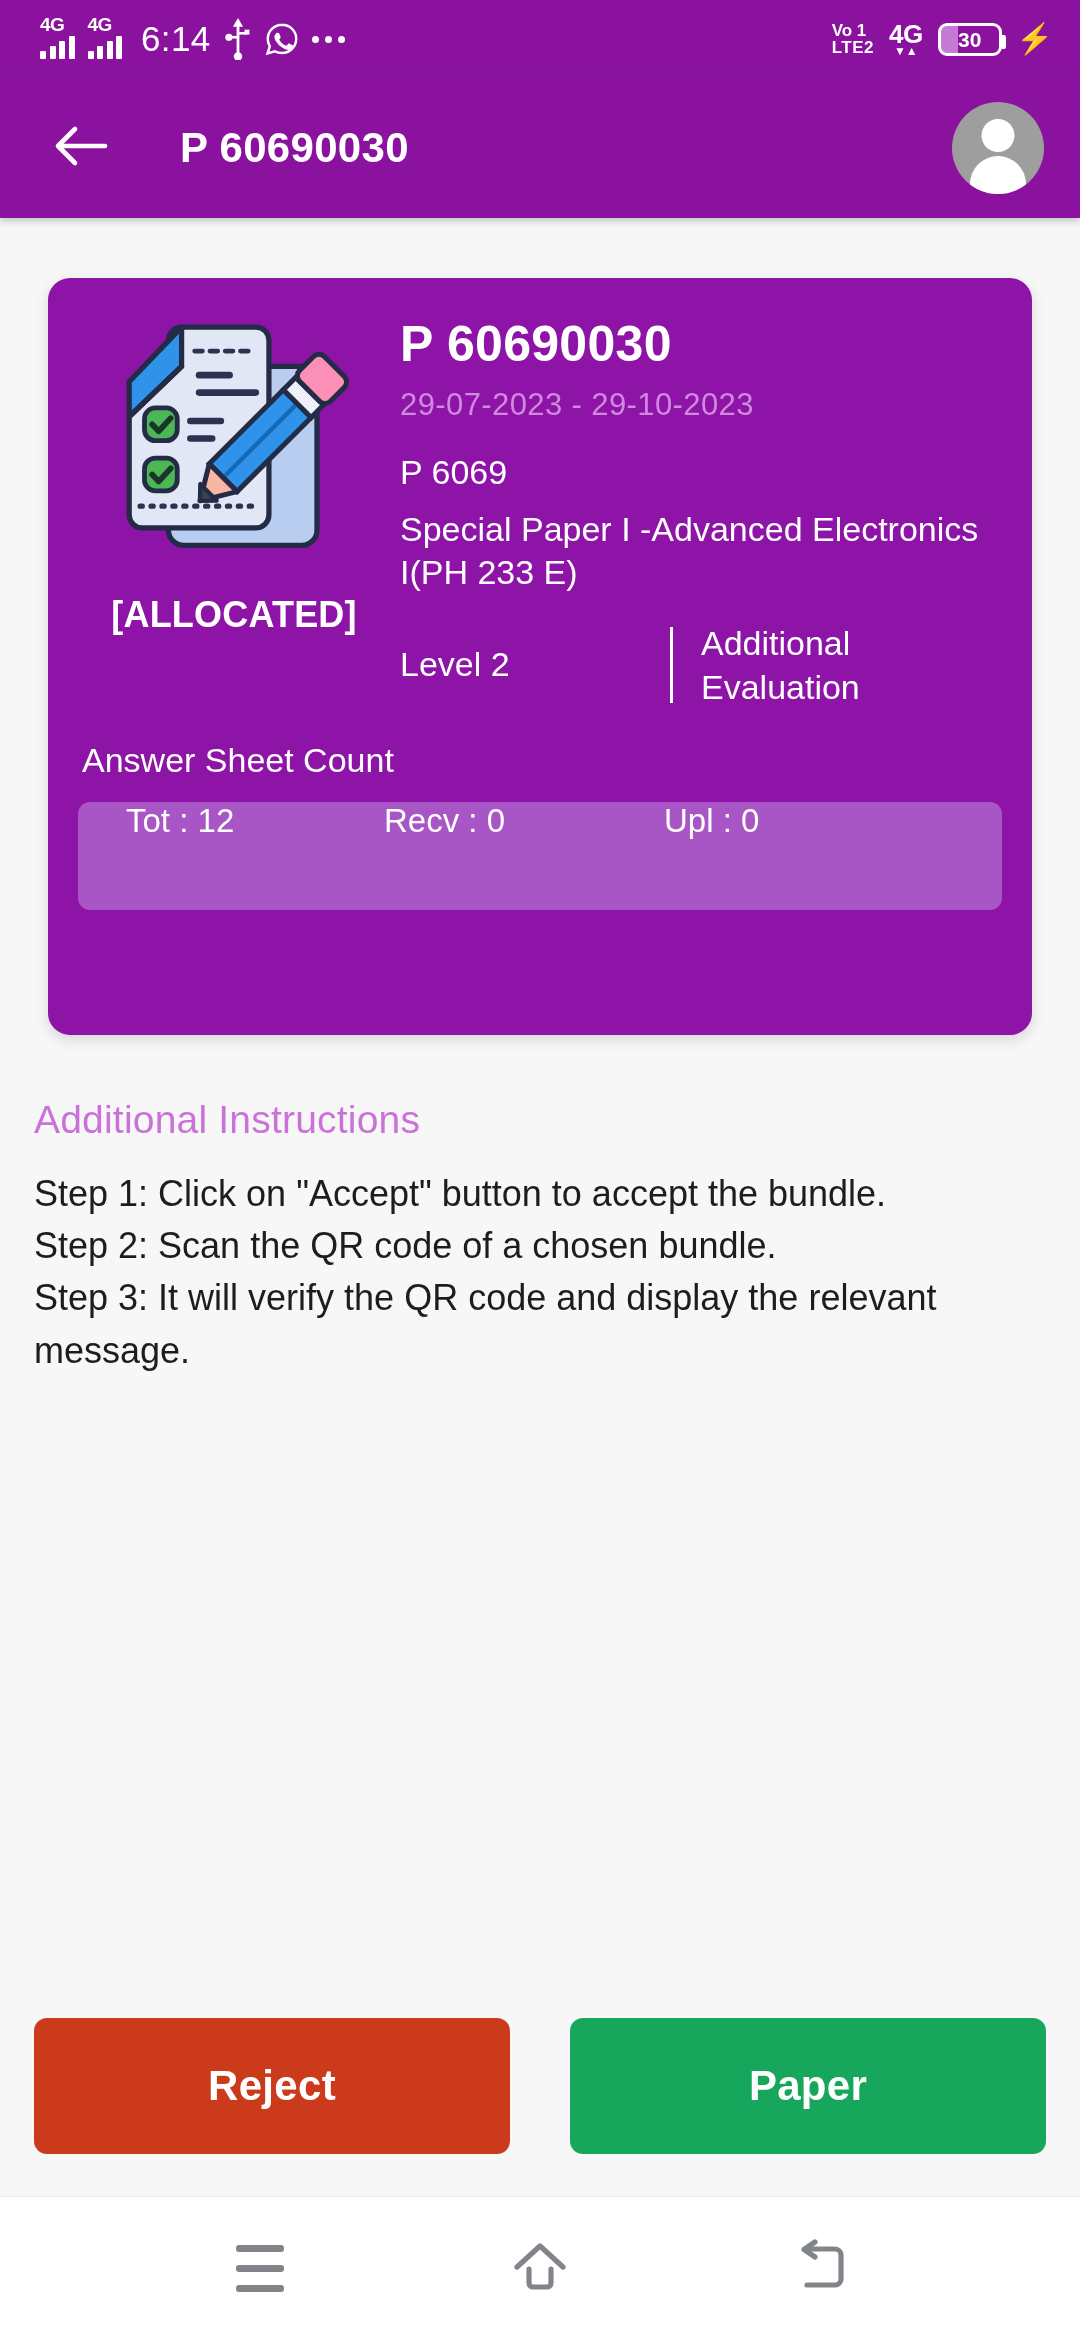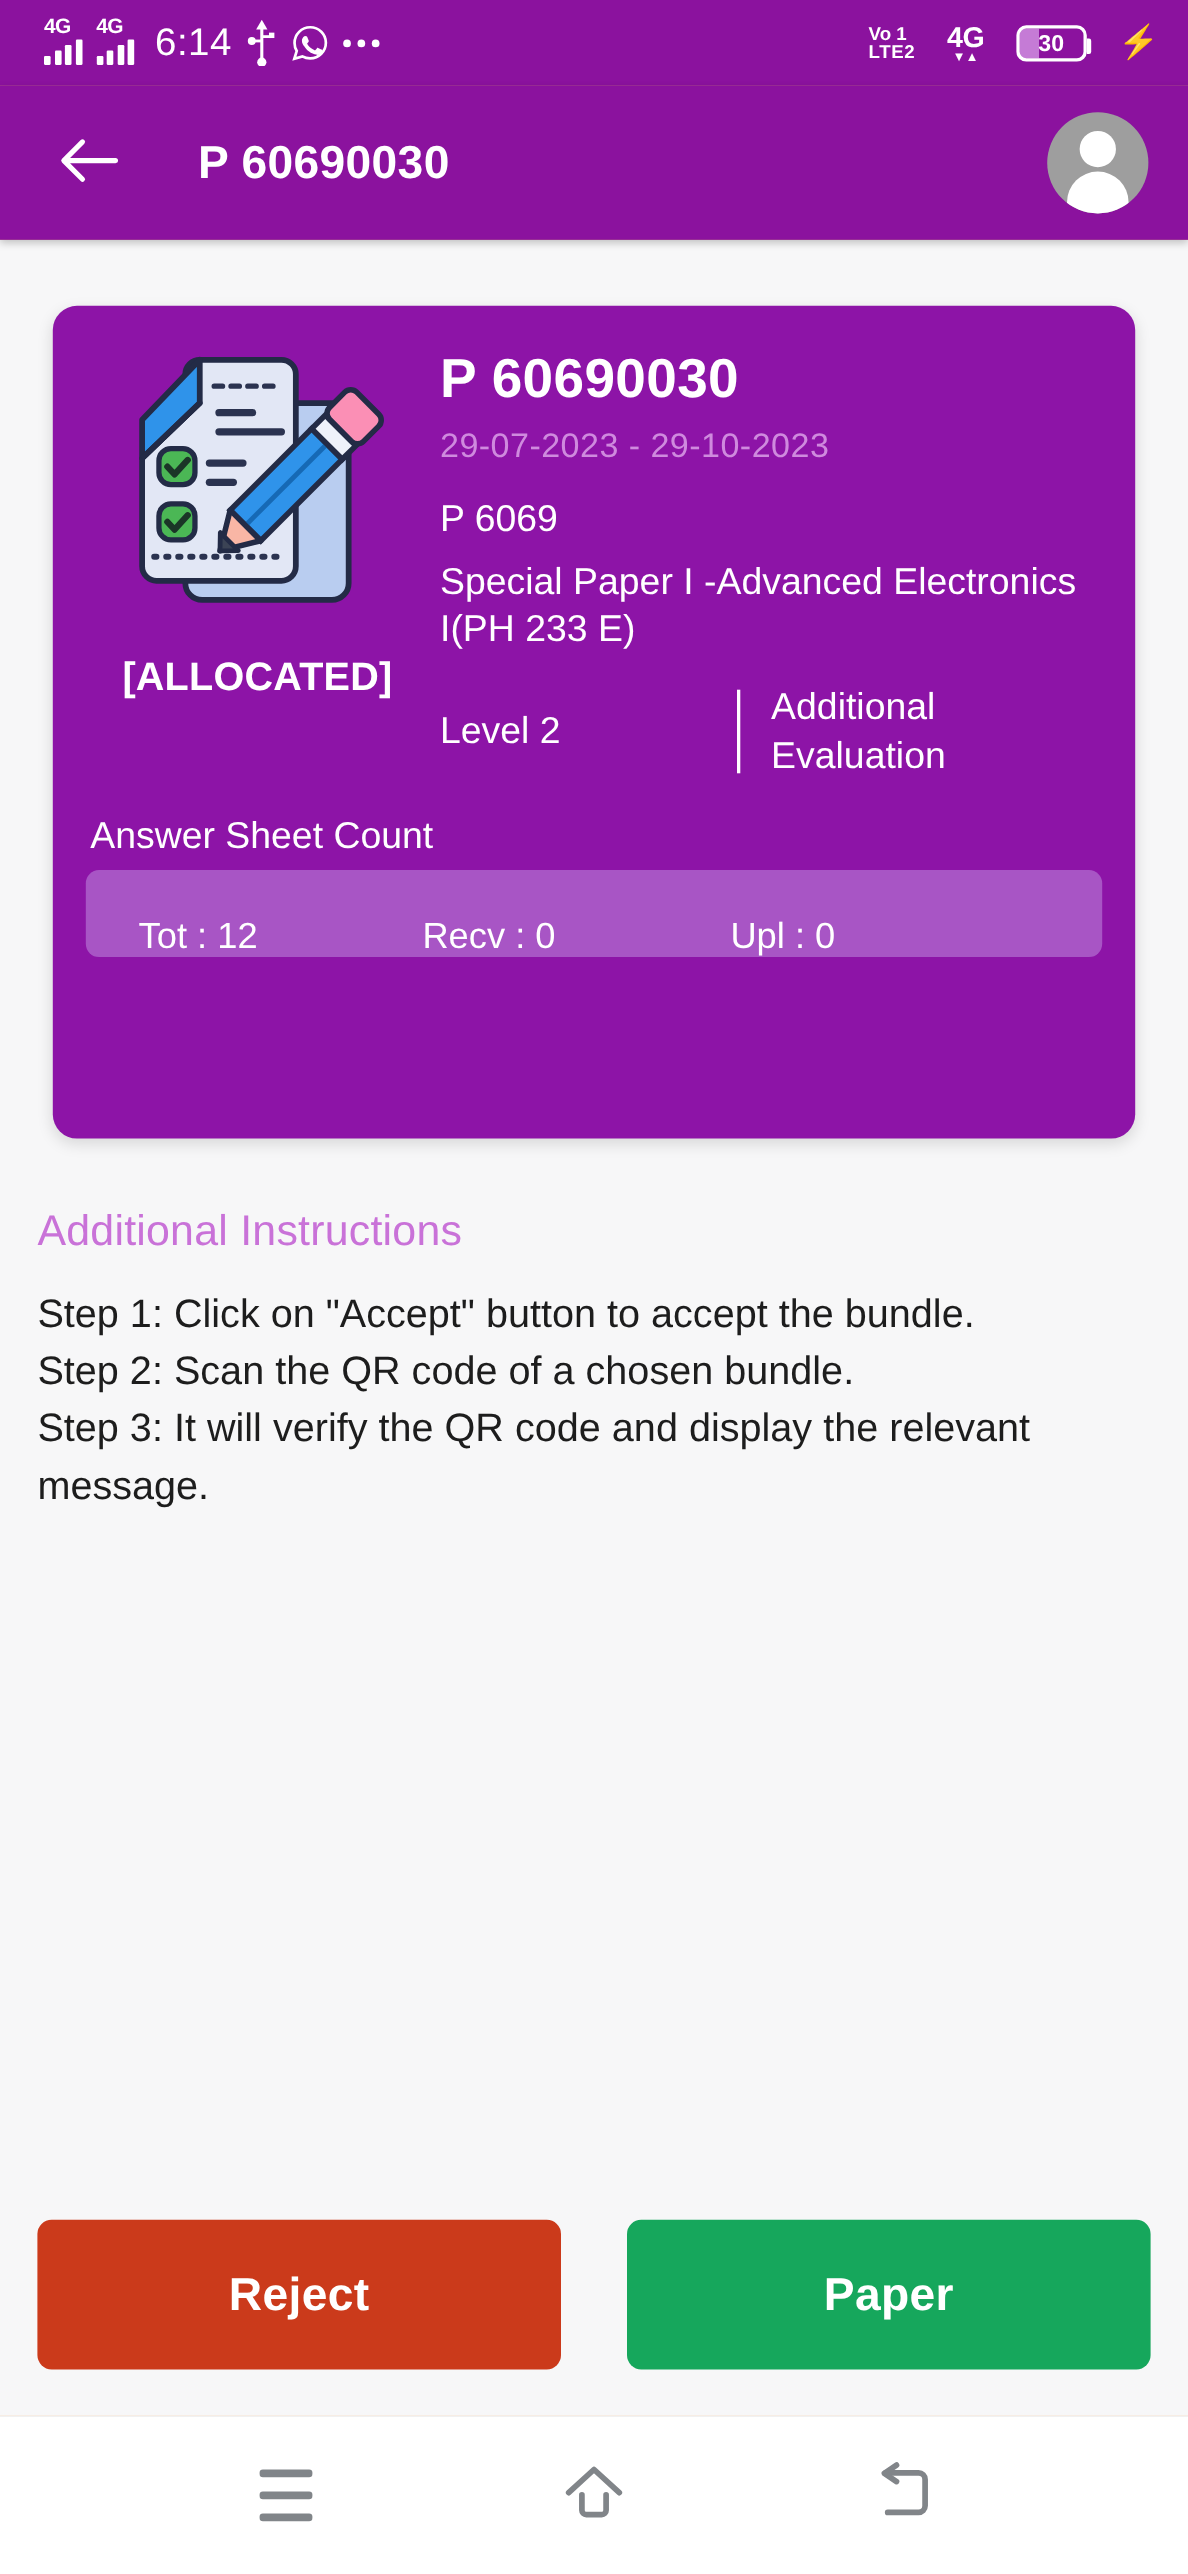--- a/index.html
+++ b/index.html
@@ -18,21 +18,21 @@
 
   
   .status-bar {
     height:78px; flex:0 0 78px;
     background:#8b129e;
     display:flex; align-items:center;
     padding:0 26px 0 40px;
     color:#ffffff;
   }
   .sb-left { display:flex; align-items:center; gap:13px; }
-  .sb-right { margin-left:auto; display:flex; align-items:center; gap:29px; }
+  .sb-right { margin-left:auto; display:flex; align-items:center; gap:15px; }
 
   .sig { display:flex; align-items:flex-end; gap:3px; position:relative; padding-top:9px; }
   .sig .g { position:absolute; top:-4px; left:0; font-size:19px; font-weight:bold; letter-spacing:-0.5px; line-height:1; }
   .sig .bars { display:flex; align-items:flex-end; gap:3.5px; height:25px; margin-top:6px; }
   .sig .bars i { display:block; width:6px; background:#fff; border-radius:1px; }
   .sig .bars i:nth-child(1){height:8px}
   .sig .bars i:nth-child(2){height:13px}
   .sig .bars i:nth-child(3){height:18px}
   .sig .bars i:nth-child(4){height:23px}
 
@@ -116,23 +116,23 @@
   .paper-code { color:#ffffff; font-size:34px; margin-top:30px; }
   .paper-name { color:#ffffff; font-size:34px; margin-top:16px; line-height:1.28; }
 
   .level-row { display:flex; align-items:center; margin-top:26px; }
   .level-txt { color:#ffffff; font-size:34px; width:270px; flex:0 0 270px; }
   .vdiv { width:3px; height:76px; background:#ffffff; flex:0 0 3px; margin-right:28px; }
   .eval-txt { color:#ffffff; font-size:34px; line-height:1.3; }
 
   .ans-label { color:#ffffff; font-size:34px; margin-top:32px; padding-left:4px; }
   .count-pill {
-    margin-top:11px; height:79px;
+    margin-top:22px; height:108px;
     background:#a855c5; border-radius:12px;
-    display:flex; align-items:flex-end;
+    display:flex; align-items:flex-start;
   }
   .count-pill .cell {
     color:#ffffff; font-size:33px;
   }
   .count-pill .c1 { margin-left:48px; width:258px; }
   .count-pill .c2 { width:280px; }
   .count-pill .c3 { }
 
   
   .instructions { position:absolute; left:34px; top:880px; width:1010px; }

